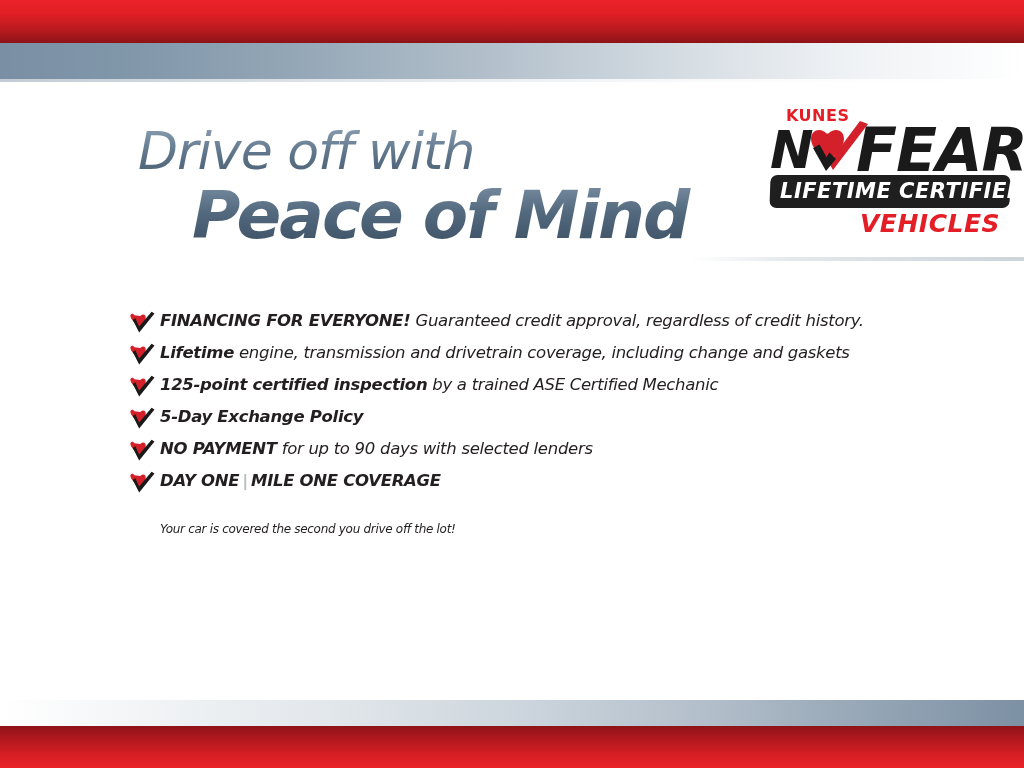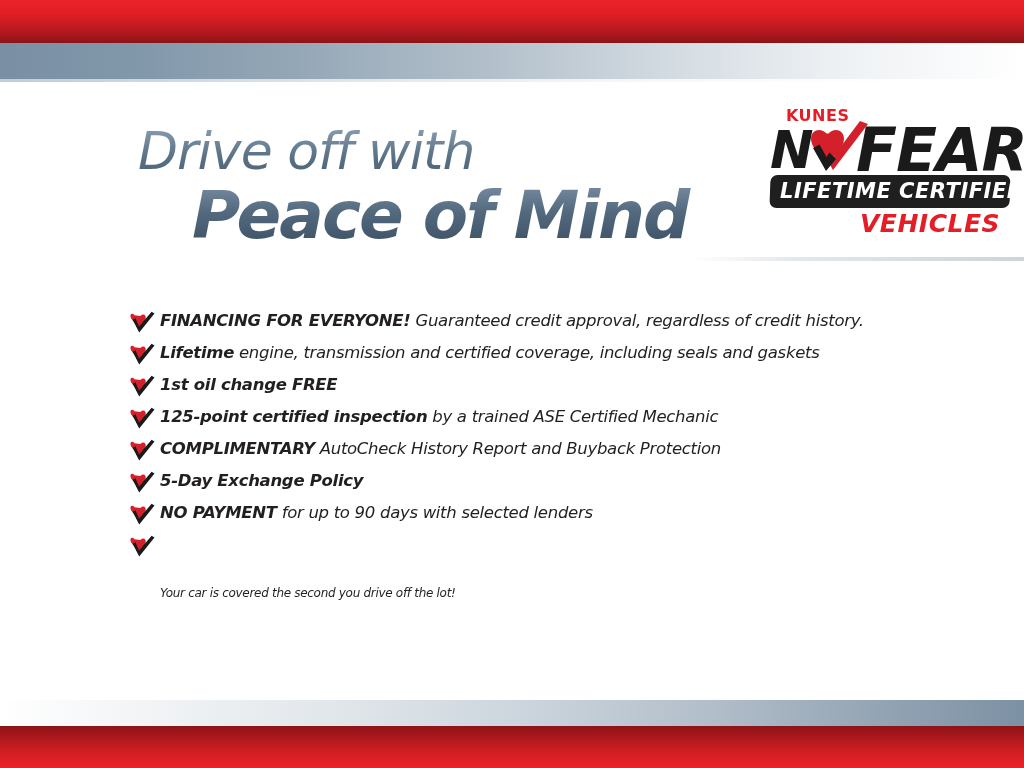--- a/index.html
+++ b/index.html
@@ -289,46 +289,32 @@
       </svg>
       <div class="bullet-text"><span class="b">FINANCING FOR EVERYONE!</span><span> Guaranteed credit approval, regardless of credit history.</span></div>
     </div>
 
 
     <div class="bullet-row">
       <svg class="bullet-icon" viewBox="0 0 26 24">
         <path d="M4.5 4.2 C1.8 1.2, -1 3.4, 1.2 7.4 C2.9 10.5, 7.2 13.6, 9.4 16.6 C11 13.2, 15.3 11, 15.7 7 C16 3.4, 12.6 2, 10.2 5.1 Z" fill="#d4202a"></path>
         <path d="M2.6 8.8 L9.2 21.5 L24.5 2.6 L21.6 0.7 L9.1 15.6 L5.4 7.3 Z" fill="#1a1a1a"></path>
       </svg>
-      <div class="bullet-text"><span class="b">Lifetime</span><span> engine, transmission and certified coverage, including seals and gaskets</span></div>
-    </div>
-
-    <div class="bullet-row">
-      <svg class="bullet-icon" viewBox="0 0 26 24">
-        <path d="M4.5 4.2 C1.8 1.2, -1 3.4, 1.2 7.4 C2.9 10.5, 7.2 13.6, 9.4 16.6 C11 13.2, 15.3 11, 15.7 7 C16 3.4, 12.6 2, 10.2 5.1 Z" fill="#d4202a"></path>
-        <path d="M2.6 8.8 L9.2 21.5 L24.5 2.6 L21.6 0.7 L9.1 15.6 L5.4 7.3 Z" fill="#1a1a1a"></path>
-      </svg>
-      <div class="bullet-text"><span class="b">1st oil change FREE</span><span></span></div>
-    </div>
+      <div class="bullet-text"><span class="b">Lifetime</span><span> engine, transmission and drivetrain coverage, including change and gaskets</span></div>
+    </div>
+
 
     <div class="bullet-row">
       <svg class="bullet-icon" viewBox="0 0 26 24">
         <path d="M4.5 4.2 C1.8 1.2, -1 3.4, 1.2 7.4 C2.9 10.5, 7.2 13.6, 9.4 16.6 C11 13.2, 15.3 11, 15.7 7 C16 3.4, 12.6 2, 10.2 5.1 Z" fill="#d4202a"></path>
         <path d="M2.6 8.8 L9.2 21.5 L24.5 2.6 L21.6 0.7 L9.1 15.6 L5.4 7.3 Z" fill="#1a1a1a"></path>
       </svg>
       <div class="bullet-text"><span class="b">125-point certified inspection</span><span> by a trained ASE Certified Mechanic</span></div>
     </div>
 
-    <div class="bullet-row">
-      <svg class="bullet-icon" viewBox="0 0 26 24">
-        <path d="M4.5 4.2 C1.8 1.2, -1 3.4, 1.2 7.4 C2.9 10.5, 7.2 13.6, 9.4 16.6 C11 13.2, 15.3 11, 15.7 7 C16 3.4, 12.6 2, 10.2 5.1 Z" fill="#d4202a"></path>
-        <path d="M2.6 8.8 L9.2 21.5 L24.5 2.6 L21.6 0.7 L9.1 15.6 L5.4 7.3 Z" fill="#1a1a1a"></path>
-      </svg>
-      <div class="bullet-text"><span class="b">COMPLIMENTARY</span><span> AutoCheck History Report and Buyback Protection</span></div>
-    </div>
 
     <div class="bullet-row">
       <svg class="bullet-icon" viewBox="0 0 26 24">
         <path d="M4.5 4.2 C1.8 1.2, -1 3.4, 1.2 7.4 C2.9 10.5, 7.2 13.6, 9.4 16.6 C11 13.2, 15.3 11, 15.7 7 C16 3.4, 12.6 2, 10.2 5.1 Z" fill="#d4202a"></path>
         <path d="M2.6 8.8 L9.2 21.5 L24.5 2.6 L21.6 0.7 L9.1 15.6 L5.4 7.3 Z" fill="#1a1a1a"></path>
       </svg>
       <div class="bullet-text"><span class="b">5-Day Exchange Policy</span><span></span></div>
     </div>
 
     <div class="bullet-row">
@@ -337,20 +323,23 @@
         <path d="M2.6 8.8 L9.2 21.5 L24.5 2.6 L21.6 0.7 L9.1 15.6 L5.4 7.3 Z" fill="#1a1a1a"></path>
       </svg>
       <div class="bullet-text"><span class="b">NO PAYMENT</span><span> for up to 90 days with selected lenders</span></div>
     </div>
 
     <div class="bullet-row tall">
       <svg class="bullet-icon" viewBox="0 0 26 24">
         <path d="M4.5 4.2 C1.8 1.2, -1 3.4, 1.2 7.4 C2.9 10.5, 7.2 13.6, 9.4 16.6 C11 13.2, 15.3 11, 15.7 7 C16 3.4, 12.6 2, 10.2 5.1 Z" fill="#d4202a"></path>
         <path d="M2.6 8.8 L9.2 21.5 L24.5 2.6 L21.6 0.7 L9.1 15.6 L5.4 7.3 Z" fill="#1a1a1a"></path>
       </svg>
+      <div>
+        <div class="bullet-text"><span class="b">DAY ONE</span><span class="sep">|</span><span class="b">MILE ONE COVERAGE</span></div>
+      </div>
     </div>
     <div class="bullet-sub">Your car is covered the second you drive off the lot!</div>
 
   </div>
 
   <div class="band-gray-bottom"></div>
   <div class="band-red-bottom"></div>
 
 </div>
 

